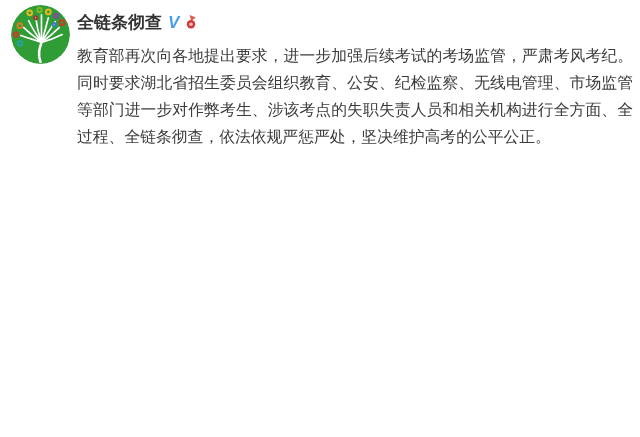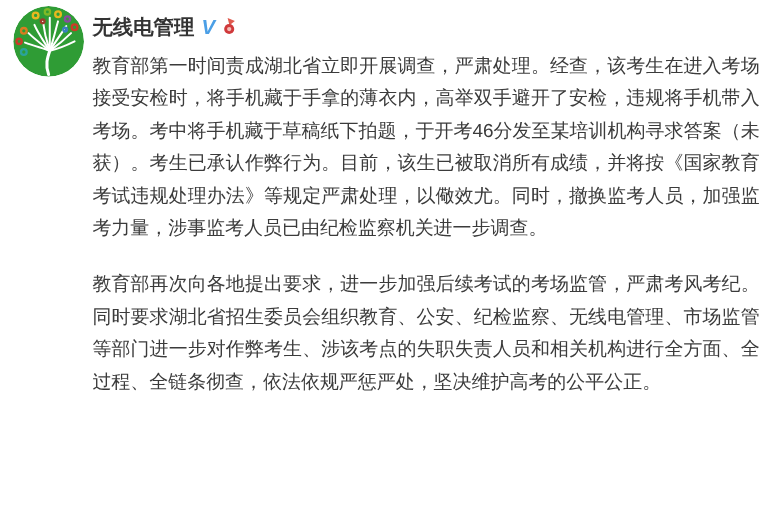--- a/index.html
+++ b/index.html
@@ -112,31 +112,30 @@
         <circle cx="9" cy="39" r="2.4" stroke="#2aa39b"></circle>
         <circle cx="25" cy="13" r="1.6" stroke="#9e3b2a"></circle>
         <circle cx="44" cy="20" r="1.6" stroke="#3a7fc1"></circle>
       </g>
     </svg>
   </div>
 
   <div class="content">
 
     <div class="name-row">
-      <span class="name">无线电管理</span>
+      <span class="name">全链条彻查</span>
       <span class="v-badge">V</span>
       <span class="red-badge">
         <svg width="14" height="15" viewBox="0 0 14 15">
           <path d="M4 0.5 L7 6 L10.5 1.5 Z" fill="#e05a4e" transform="rotate(14 7 7)"></path>
           <circle cx="7" cy="9.2" r="4.2" fill="#d0393b"></circle>
           <circle cx="7" cy="9.2" r="1.8" fill="#f3bdb8"></circle>
         </svg>
       </span>
     </div>
 
 
     <div class="body">
-      <p class="p2">教育部第一时间责成湖北省立即开展调查，严肃处理。经查，该考生在进入考场接受安检时，将手机藏于手拿的薄衣内，高举双手避开了安检，违规将手机带入考场。考中将手机藏于草稿纸下拍题，于开考46分发至某培训机构寻求答案（未获）。考生已承认作弊行为。目前，该生已被取消所有成绩，并将按《国家教育考试违规处理办法》等规定严肃处理，以儆效尤。同时，撤换监考人员，加强监考力量，涉事监考人员已由纪检监察机关进一步调查。</p>
       <p class="p3">教育部再次向各地提出要求，进一步加强后续考试的考场监管，严肃考风考纪。同时要求湖北省招生委员会组织教育、公安、纪检监察、无线电管理、市场监管等部门进一步对作弊考生、涉该考点的失职失责人员和相关机构进行全方面、全过程、全链条彻查，依法依规严惩严处，坚决维护高考的公平公正。</p>
     </div>
 
   </div>
 </div>
 
 </body></html>

